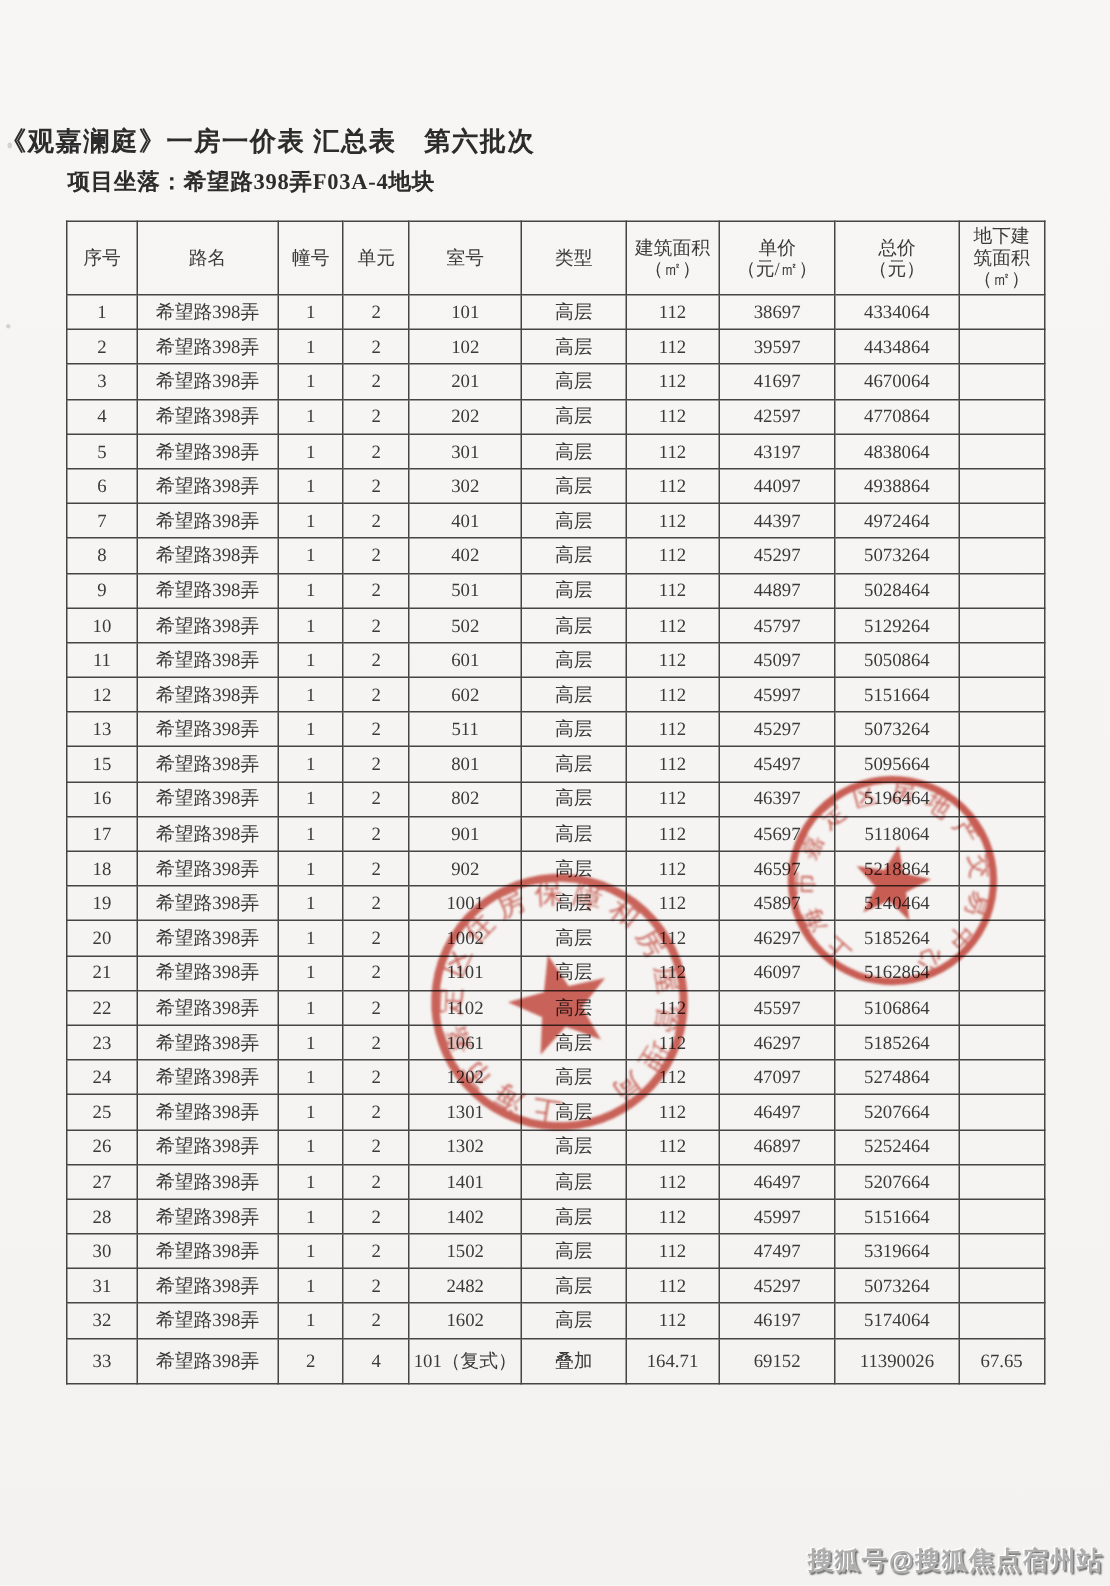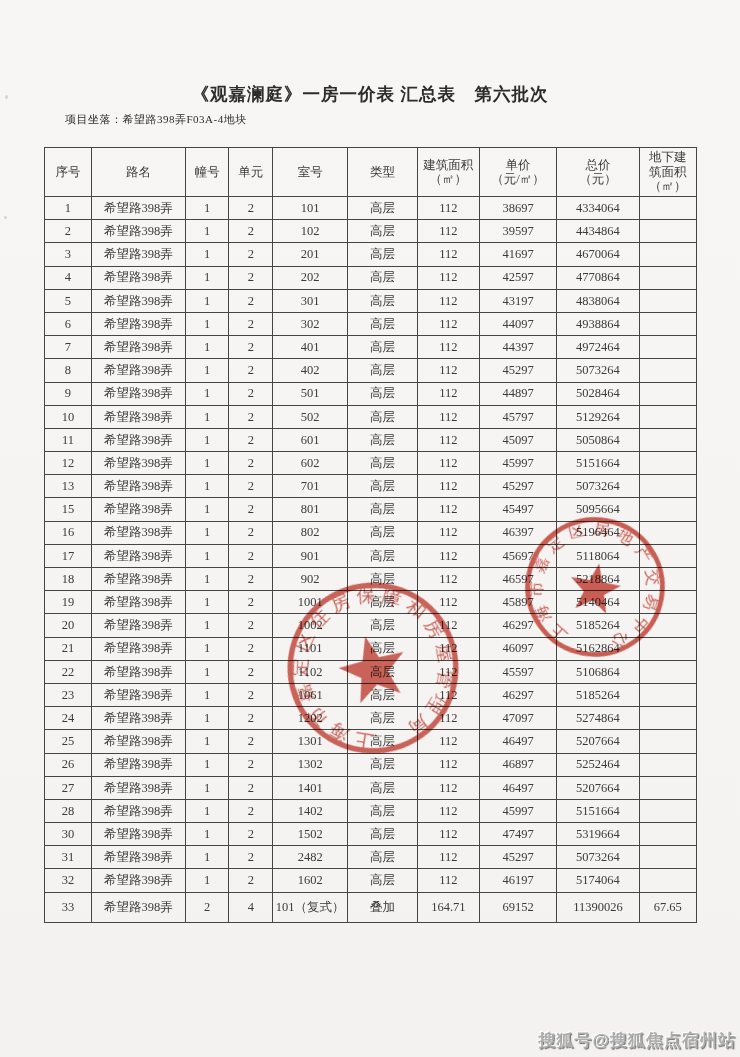--- a/index.html
+++ b/index.html
@@ -14,35 +14,34 @@
   .page {
     position: absolute;
     inset: 0;
     background: linear-gradient(180deg, #f7f6f4 0%, #f5f4f2 60%, #f3f2f0 100%);
   }
   .doc-title {
     position: absolute;
     top: 82px;
     left: 0;
     right: 0;
-    text-align: center;
+    text-align: left;
     font-size: 17.5px;
     font-weight: bold;
     letter-spacing: 1px;
     color: #2c2c2c;
   }
   .doc-subtitle {
     position: absolute;
     top: 112px;
     left: 45px;
-    font-size: 11px;
-    font-weight: normal;
+    font-size: 15px;
+    font-weight: bold;
     letter-spacing: 0.5px;
     color: #2c2c2c;
-    margin-left: 20px;
   }
   table.price-table {
     position: absolute;
     left: 44px;
     top: 147px;
     width: 653px;
     border-collapse: collapse;
     table-layout: fixed;
     background: transparent;
   }
@@ -276,21 +275,21 @@
       <td>112</td>
       <td>45997</td>
       <td>5151664</td>
       <td></td>
     </tr>
         <tr>
       <td>13</td>
       <td>希望路398弄</td>
       <td>1</td>
       <td>2</td>
-      <td>701</td>
+      <td>511</td>
       <td>高层</td>
       <td>112</td>
       <td>45297</td>
       <td>5073264</td>
       <td></td>
     </tr>
         <tr>
       <td>15</td>
       <td>希望路398弄</td>
       <td>1</td>

